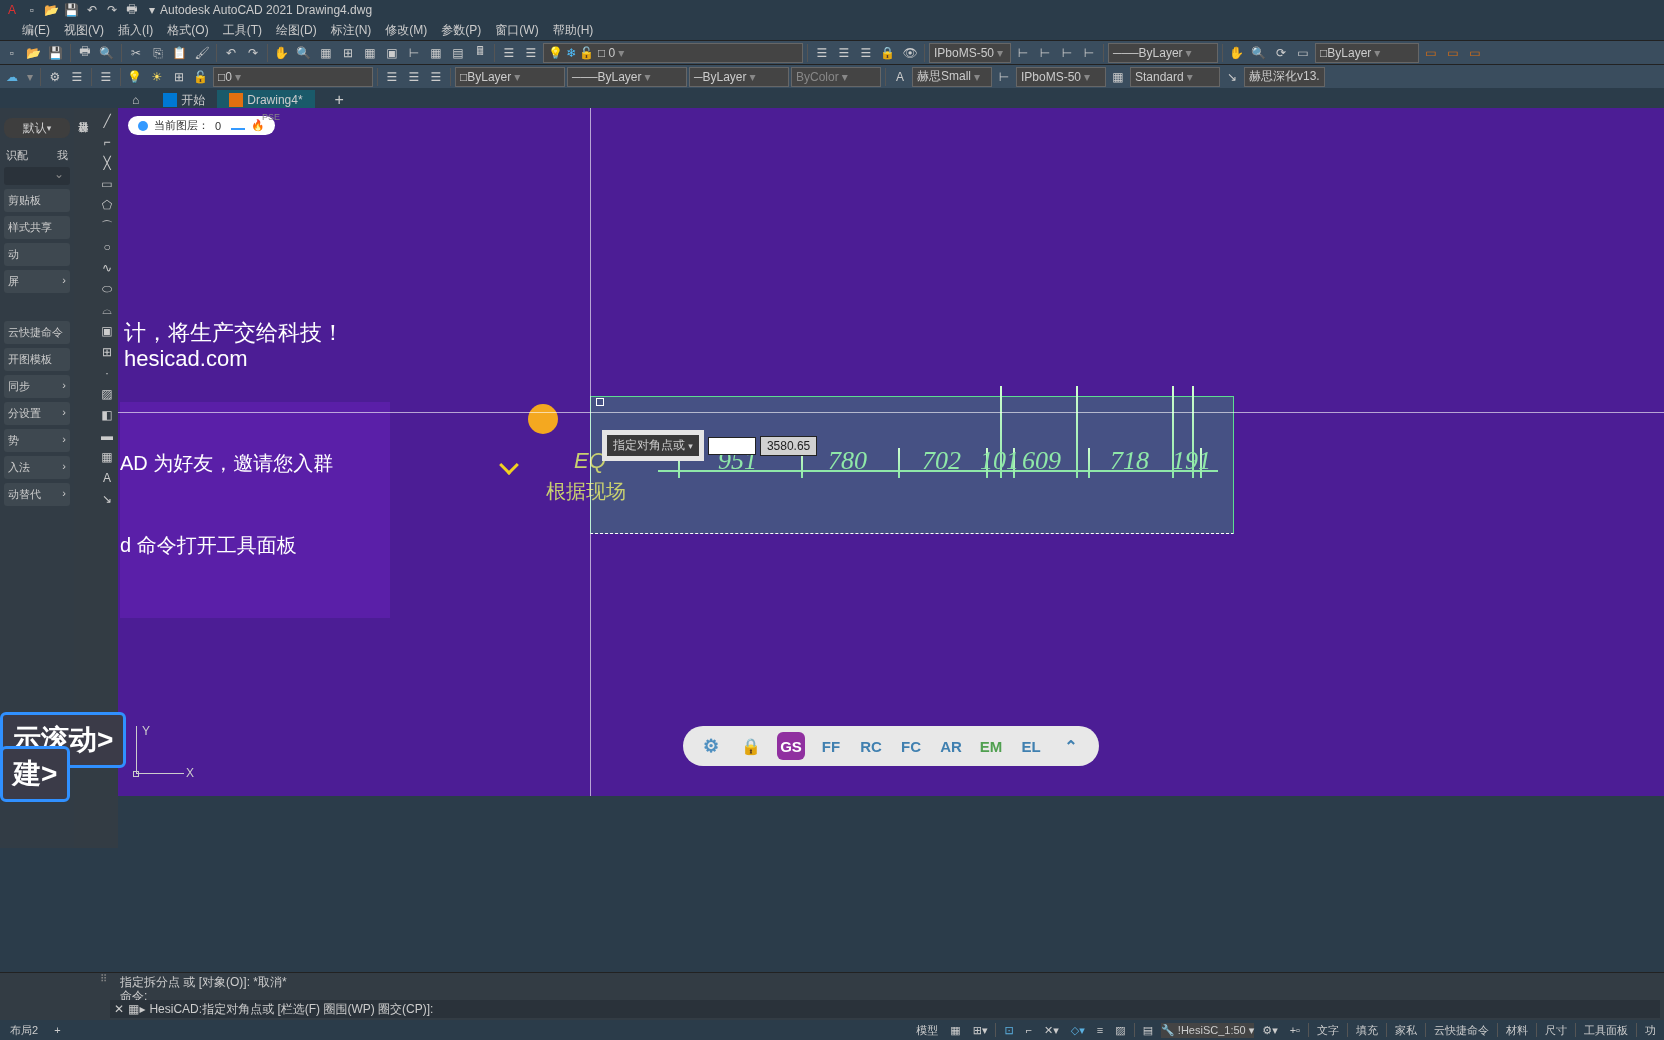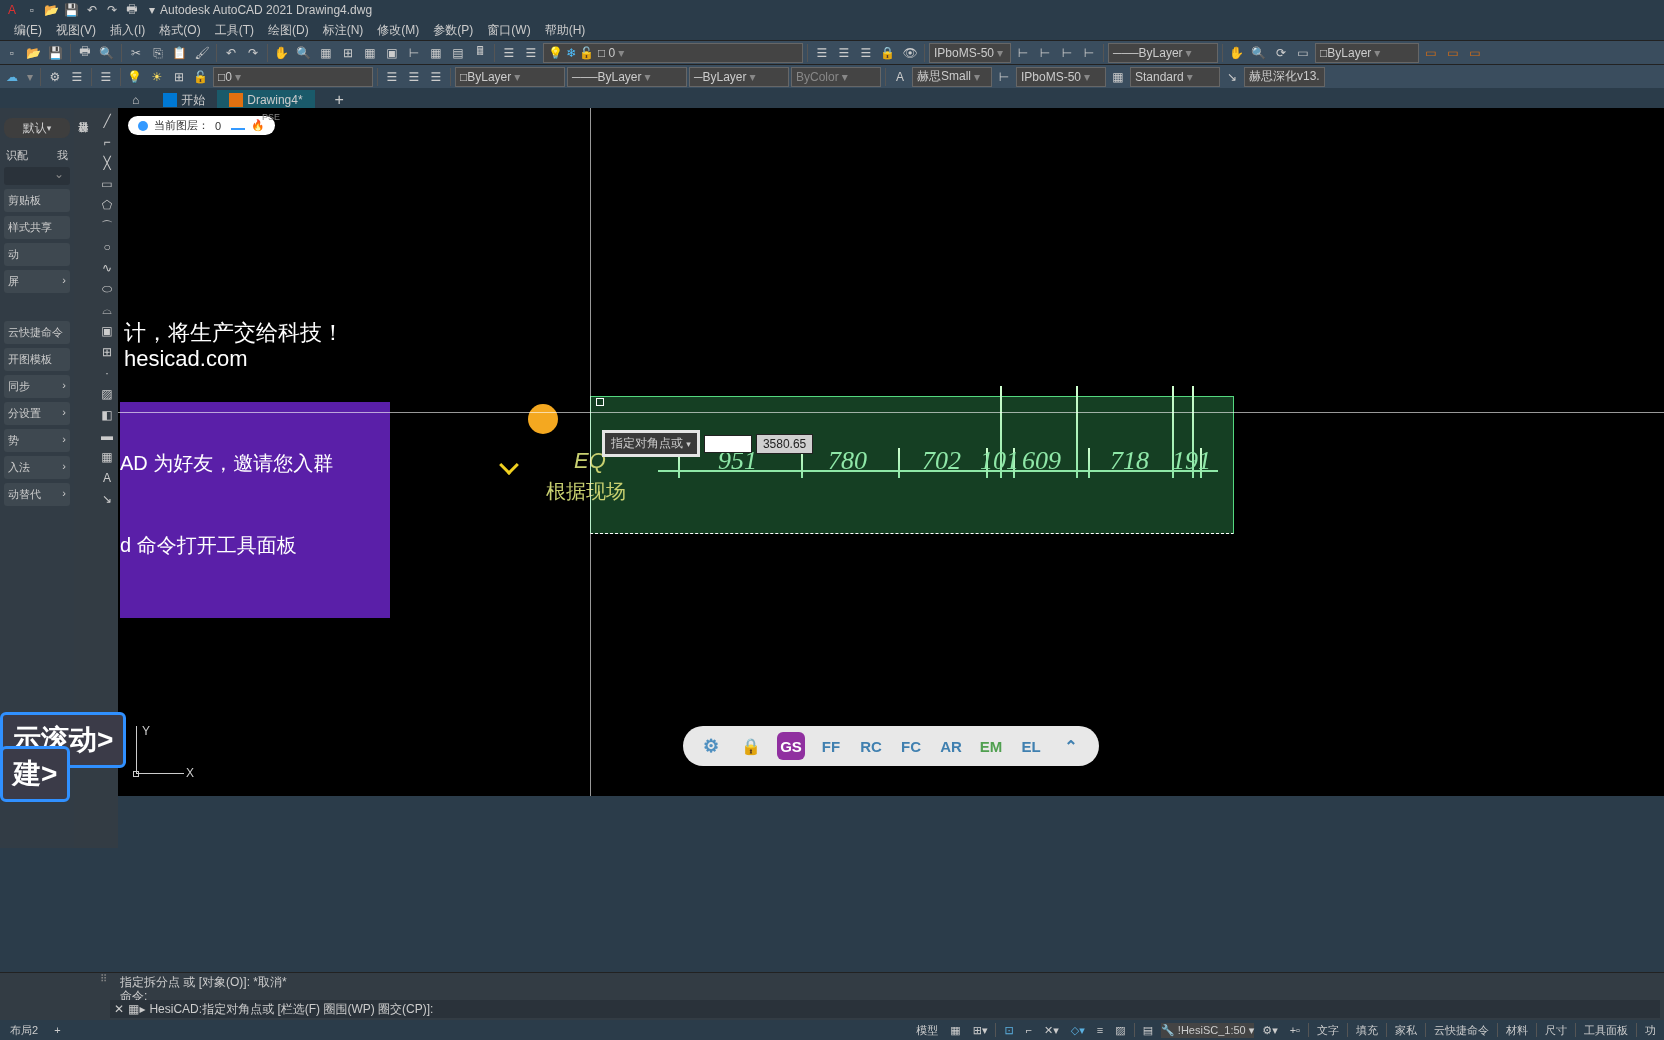--- a/index.html
+++ b/index.html
@@ -5,21 +5,21 @@
 * { margin: 0; padding: 0; box-sizing: border-box; font-family: "Microsoft YaHei", Arial, sans-serif; }
 body { background: #2b3c4a; color: #ccc; width: 1664px; height: 1040px; overflow: hidden; position: relative; font-size: 12px; }
 
 
 .titlebar { height: 20px; background: #2b3c4a; display: flex; align-items: center; padding: 0 4px; }
 .titlebar .qat { display: flex; gap: 4px; }
 .titlebar .qat span { width: 16px; height: 16px; display: inline-flex; align-items: center; justify-content: center; color: #ccc; }
 .titlebar .title { flex: 1; text-align: left; color: #ccc; font-size: 12px; }
 
 
-.menubar { height: 20px; background: #2b3c4a; display: flex; padding: 0 8px; gap: 2px; }
+.menubar { height: 20px; background: #2b3c4a; display: flex; padding: 0 16px; gap: 2px; }
 .menubar .mitem { padding: 2px 6px; color: #ccc; cursor: pointer; }
 
 
 .toolbar-row { height: 24px; background: #3a4d5e; border-top: 1px solid #222; display: flex; align-items: center; padding: 0 2px; gap: 2px; }
 .toolbar-row .tbtn { width: 20px; height: 20px; background: #3a4d5e; display: inline-flex; align-items: center; justify-content: center; color: #ccc; cursor: pointer; }
 .toolbar-row .tsep { width: 1px; height: 18px; background: #555; margin: 0 2px; }
 .toolbar-row .tdrop { height: 20px; background: #444; border: 1px solid #666; padding: 0 4px; color: #ccc; display: inline-flex; align-items: center; min-width: 80px; }
 .toolbar-row .tdrop.wide { min-width: 140px; }
 .toolbar-row .tarrow { width: 12px; text-align: center; color: #888; }
 
@@ -36,21 +36,21 @@
 .left-outer { position: absolute; left: 0; top: 108px; width: 74px; height: 740px; background: #323c45; }
 .left-outer .roundtab { position: absolute; top: 10px; left: 4px; width: 66px; height: 20px; background: #3e3e3e; border-radius: 8px; color: #ccc; display: flex; align-items: center; justify-content: center; }
 .left-outer .pitem { margin: 4px; padding: 4px; background: #3e4850; color: #ccc; border-radius: 3px; text-align: left; font-size: 11px; }
 .left-outer .pgroup { position: absolute; top: 40px; width: 100%; }
 
 .vtoolbar { position: absolute; left: 74px; top: 108px; width: 22px; height: 740px; background: #333c44; padding-top: 2px; }
 .vtoolbar2 { position: absolute; left: 96px; top: 108px; width: 22px; height: 740px; background: #333c44; padding-top: 2px; }
 .vtoolbar2 .vbtn { width: 20px; height: 20px; margin: 1px; display: flex; align-items: center; justify-content: center; color: #ccc; cursor: pointer; }
 
 
-.canvas { position: absolute; left: 118px; top: 108px; right: 0; height: 688px; background: #000000; overflow: hidden; padding-left: 19px; }
+.canvas { position: absolute; left: 118px; top: 108px; right: 0; height: 688px; background: #4c1d95; overflow: hidden; padding-left: 19px; }
 .layer-chip { position: absolute; top: 8px; left: 10px; background: #fff; border-radius: 12px; padding: 2px 10px; display: flex; align-items: center; gap: 6px; color: #333; font-size: 11px; }
 .layer-chip .dot { width: 10px; height: 10px; background: #3399ff; border-radius: 50%; }
 .layer-chip .dash { width: 14px; height: 8px; border-bottom: 2px solid #3399ff; margin-left: 4px; }
 .layer-chip .flame { color: #e07010; }
 
 .crosshair-h { position: absolute; left: 0; right: 0; top: 304px; height: 1px; background: rgba(255,255,255,0.6); }
 .crosshair-v { position: absolute; top: 0; bottom: 0; left: 472px; width: 1px; background: rgba(255,255,255,0.6); }
 .pick-cursor { position: absolute; top: 290px; left: 478px; width: 8px; height: 8px; border: 1px solid #fff; }
 
 .ucs { position: absolute; bottom: 10px; left: 18px; width: 60px; height: 60px; }
@@ -77,21 +77,21 @@
 
 .eq-label { position: absolute; top: 340px; left: 456px; color: #c8d070; font-size: 22px; font-style: italic; }
 .under-label { position: absolute; top: 370px; left: 428px; color: #c8d070; font-size: 20px; }
 
 
 .orange-dot { position: absolute; top: 296px; left: 410px; width: 30px; height: 30px; background: #f4a820; border-radius: 50%; }
 .yellow-tick { position: absolute; top: 350px; left: 384px; width: 14px; height: 14px; border-left: 3px solid #f0d020; border-bottom: 3px solid #f0d020; transform: rotate(-45deg); }
 
 
 .dyn-input { position: absolute; top: 322px; left: 484px; display: flex; gap: 4px; align-items: center; }
-.dyn-input .dlabel { background: #3a3a3a; border: 3px solid #e5e5e5; padding: 2px 6px; color: #ccc; font-size: 12px; }
+.dyn-input .dlabel { background: #3a3a3a; border: 5px solid #e5e5e5; padding: 2px 6px; color: #ccc; font-size: 12px; }
 .dyn-input .dfield { background: #fff; border: 1px solid #222; width: 48px; height: 18px; }
 .dyn-input .dval { background: #d0d0d0; border: 1px solid #222; padding: 2px 6px; color: #222; font-size: 12px; }
 
 
 .scroll-hint { position: absolute; left: 0; border: 3px solid #3090ff; background: #3b3b48; border-radius: 6px; padding: 6px 10px; color: #fff; font-size: 28px; font-weight: bold; display: flex; align-items: center; gap: 6px; }
 
 
 .ctx-dock { position: absolute; bottom: 30px; left: 50%; transform: translateX(-50%); background: #e8e8e8; border-radius: 24px; padding: 6px 14px; display: flex; gap: 12px; align-items: center; }
 .ctx-dock .ci { width: 28px; height: 28px; display: flex; align-items: center; justify-content: center; border-radius: 6px; font-weight: bold; font-size: 15px; }
 .ctx-dock .gear { color: #5090c0; font-size: 18px; }

